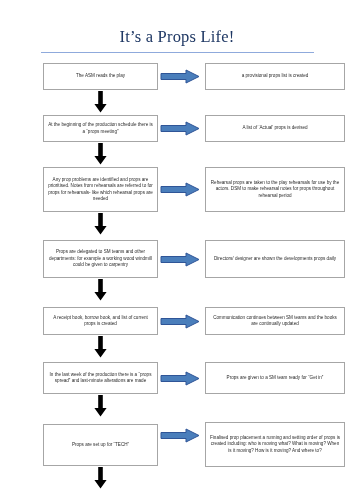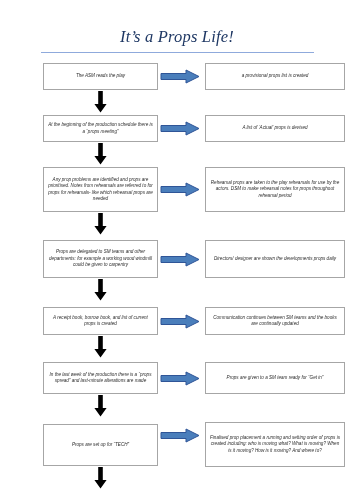--- a/index.html
+++ b/index.html
@@ -13,21 +13,20 @@
     font-family: "Liberation Sans", sans-serif;
     overflow: hidden;
     position: relative;
   }
 
   .page {
     position: relative;
     width: 354px;
     height: 500px;
     background: #ffffff;
-    font-style: italic;
   }
 
   
   .title-wrap {
     position: absolute;
     left: 0;
     top: 28px;
     width: 354px;
     text-align: center;
   }

